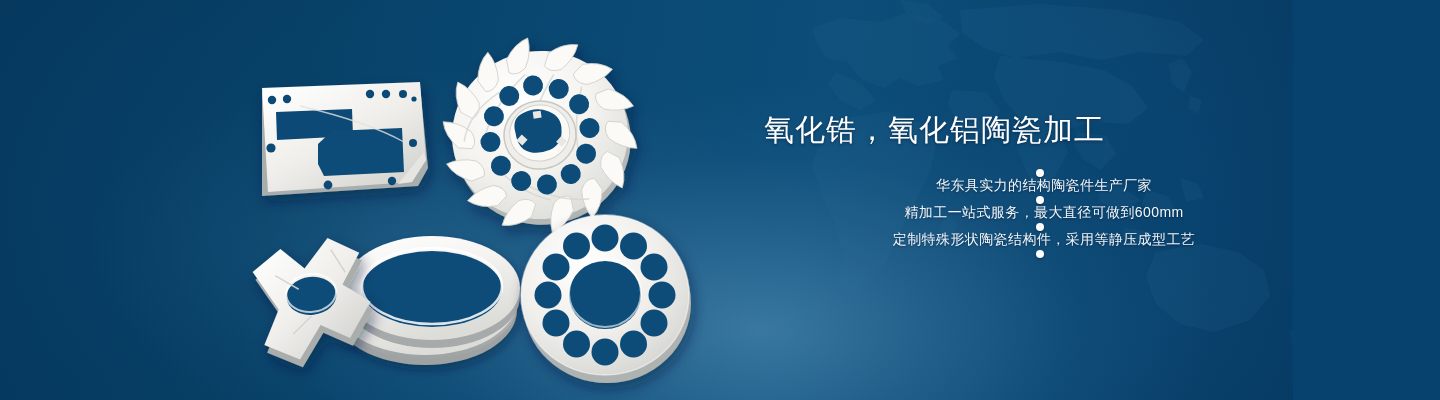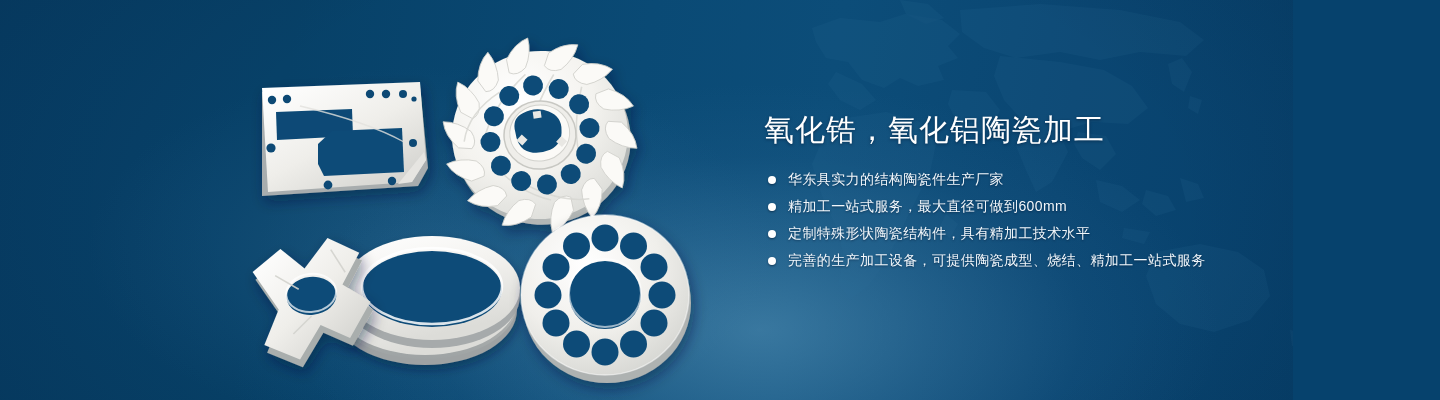--- a/index.html
+++ b/index.html
@@ -46,21 +46,21 @@
     opacity:0.26;
   }
   
   .text-block{position:absolute;left:764px;top:112px;width:560px;}
   .headline{
     font-size:30px;line-height:1.18;color:#ffffff;letter-spacing:1px;
     text-shadow:0 1px 3px rgba(0,20,45,.55);font-weight:400;white-space:nowrap;
   }
   .bullets{list-style:none;margin:0;padding:0;margin-top:22px;}
   .bullet{
-    display:flex;align-items:center;height:21px;margin-bottom:6px;
+    display:flex;align-items:center;height:21px;margin-bottom:6px;flex-direction:column;
   }
   .dot{
     width:8px;height:8px;border-radius:50%;background:#ffffff;
     flex:0 0 8px;margin-right:12px;margin-left:4px;
     box-shadow:0 1px 2px rgba(0,15,35,.5);
   }
   .bullet-text{
     font-size:14px;color:#f2f7fb;letter-spacing:.4px;white-space:nowrap;
     text-shadow:0 1px 2px rgba(0,20,45,.5);
   }
@@ -344,22 +344,21 @@
       <li class="bullet">
         <span class="dot"></span>
         <span class="bullet-text">华东具实力的结构陶瓷件生产厂家</span>
       </li>
       <li class="bullet">
         <span class="dot"></span>
         <span class="bullet-text">精加工一站式服务，最大直径可做到600mm</span>
       </li>
       <li class="bullet">
         <span class="dot"></span>
-        <span class="bullet-text">定制特殊形状陶瓷结构件，具有精加工技术水平</span>
+        <span class="bullet-text">定制特殊形状陶瓷结构件，采用等静压成型工艺</span>
       </li>
       <li class="bullet">
         <span class="dot"></span>
-        <span class="bullet-text">完善的生产加工设备，可提供陶瓷成型、烧结、精加工一站式服务</span>
       </li>
     </ul>
   </div>
 
 </div>
 
 </body></html>

